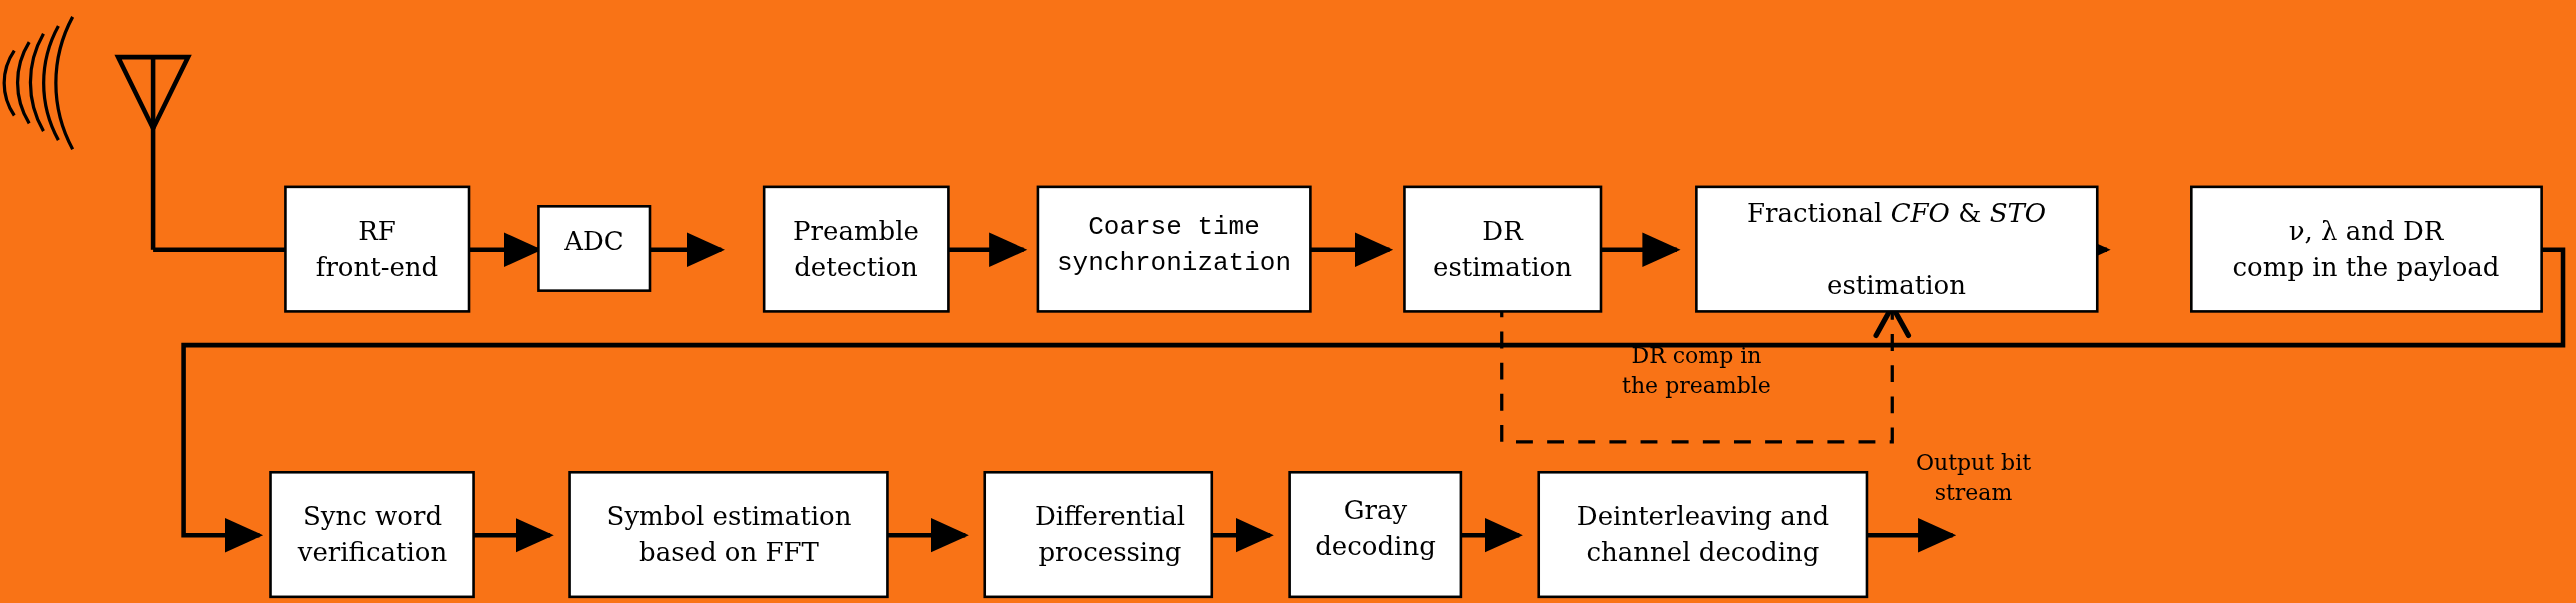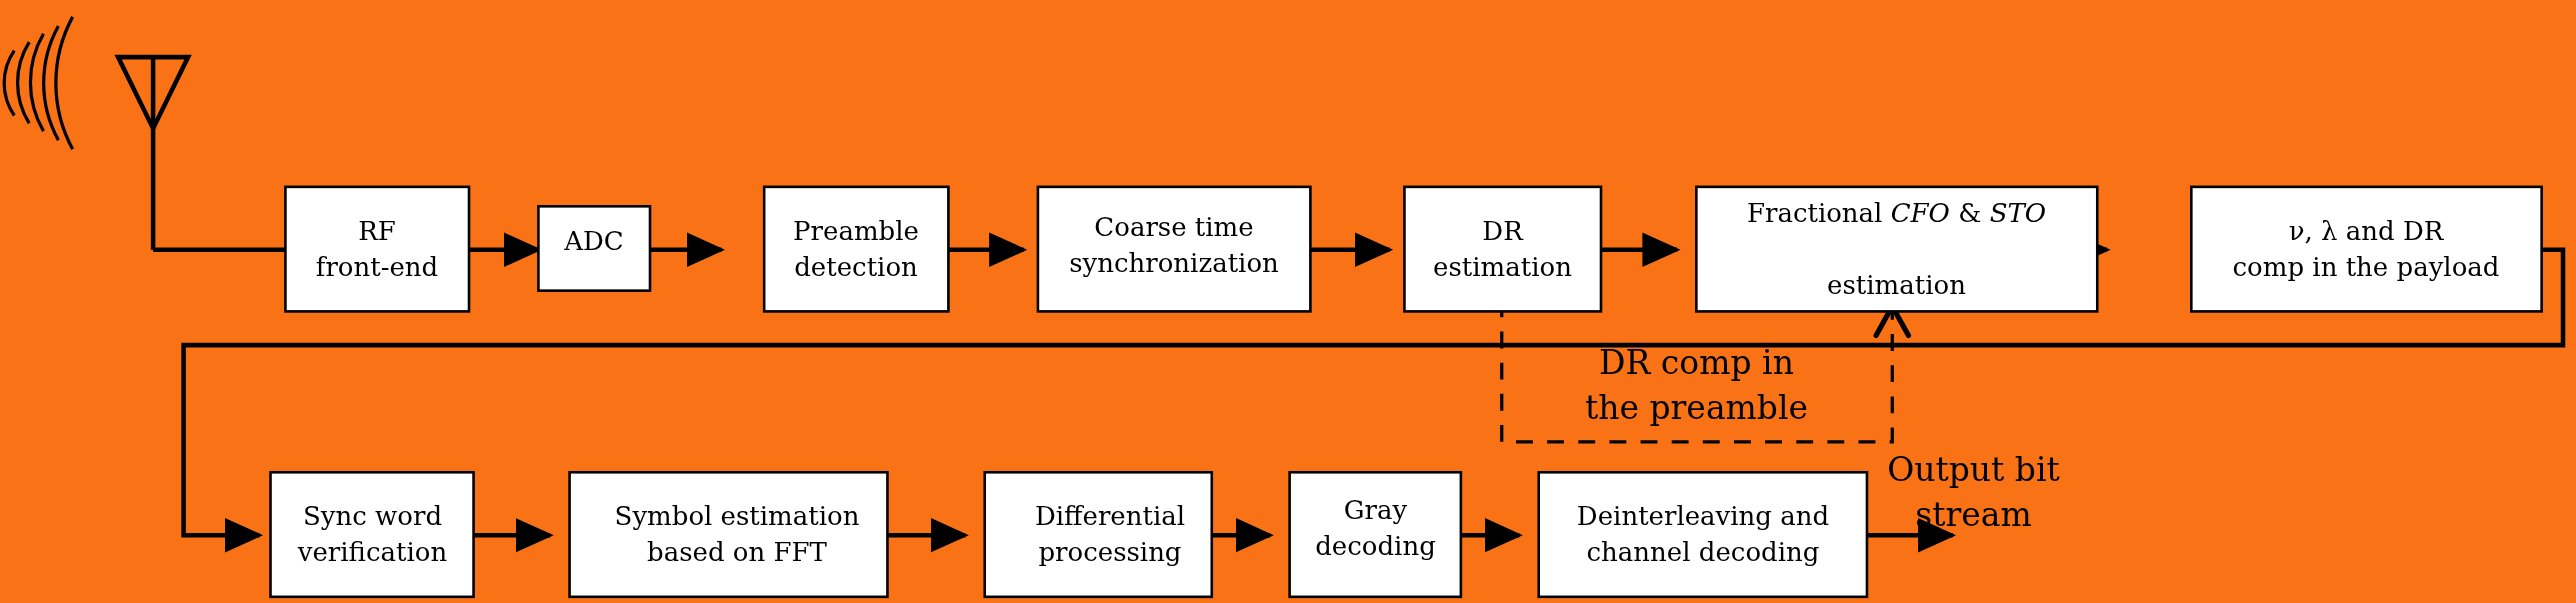--- a/index.html
+++ b/index.html
@@ -67,21 +67,21 @@
     line-height: 1.35;
     color: #000000;
     white-space: nowrap;
     pointer-events: none;
   }
   .blk-label .ln { display: block; }
   .free-label {
     position: absolute;
     text-align: center;
     font-family: "DejaVu Serif", "Liberation Serif", serif;
-    font-size: 33px;
+    font-size: 22px;
     line-height: 1.35;
     color: #000000;
     white-space: nowrap;
   }
   .it { font-style: italic; }
 </style>
 </head>
 <body>
 
 <div id="diagram-root">
@@ -160,21 +160,21 @@
 
   <div class="blk-label" style="left:538px; top:206px; width:112px; height:72px;">
     <span class="ln">ADC</span>
   </div>
 
   <div class="blk-label" style="left:764px; top:187px; width:184px; height:125px;">
     <span class="ln">Preamble</span>
     <span class="ln">detection</span>
   </div>
 
-  <div class="blk-label" style="left:1038px; top:187px; width:272px; height:117px;">
+  <div class="blk-label" style="left:1038px; top:187px; width:272px; height:117px;font-family:Liberation Mono, monospace;">
     <span class="ln">Coarse time</span>
     <span class="ln">synchronization</span>
   </div>
 
   <div class="blk-label" style="left:1404px; top:187px; width:197px; height:125px;text-align:right;">
     <span class="ln">DR</span>
     <span class="ln">estimation</span>
   </div>
 
   <div class="blk-label" style="left:1696px; top:187px; width:401px; height:125px;gap:36px;">
@@ -185,21 +185,21 @@
   <div class="blk-label" style="left:2191px; top:187px; width:350px; height:125px;border-radius:30px;">
     <span class="ln">ν, λ and DR</span>
     <span class="ln">comp in the payload</span>
   </div>
 
   <div class="blk-label" style="left:271px; top:472px; width:203px; height:125px;">
     <span class="ln">Sync word</span>
     <span class="ln">verification</span>
   </div>
 
-  <div class="blk-label" style="left:570px; top:472px; width:318px; height:125px;margin-left:8px;">
+  <div class="blk-label" style="left:570px; top:472px; width:318px; height:125px;">
     <span class="ln">Symbol estimation</span>
     <span class="ln">based on FFT</span>
   </div>
 
   <div class="blk-label" style="left:985px; top:472px; width:250px; height:125px;">
     <span class="ln">Differential</span>
     <span class="ln">processing</span>
   </div>
 
   <div class="blk-label" style="left:1290px; top:466px; width:171px; height:125px;">

